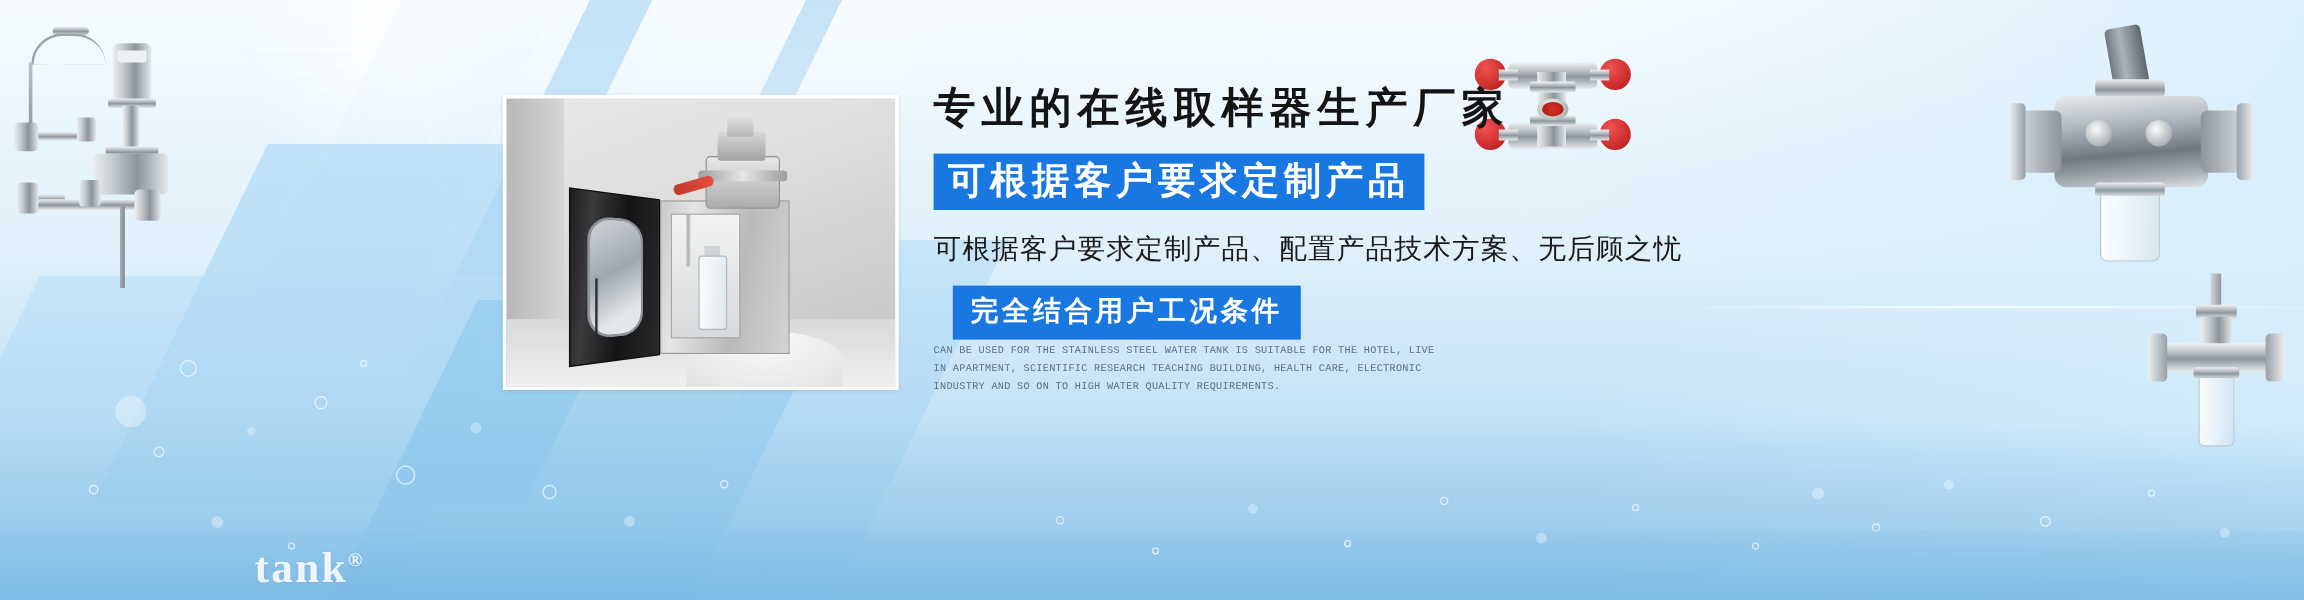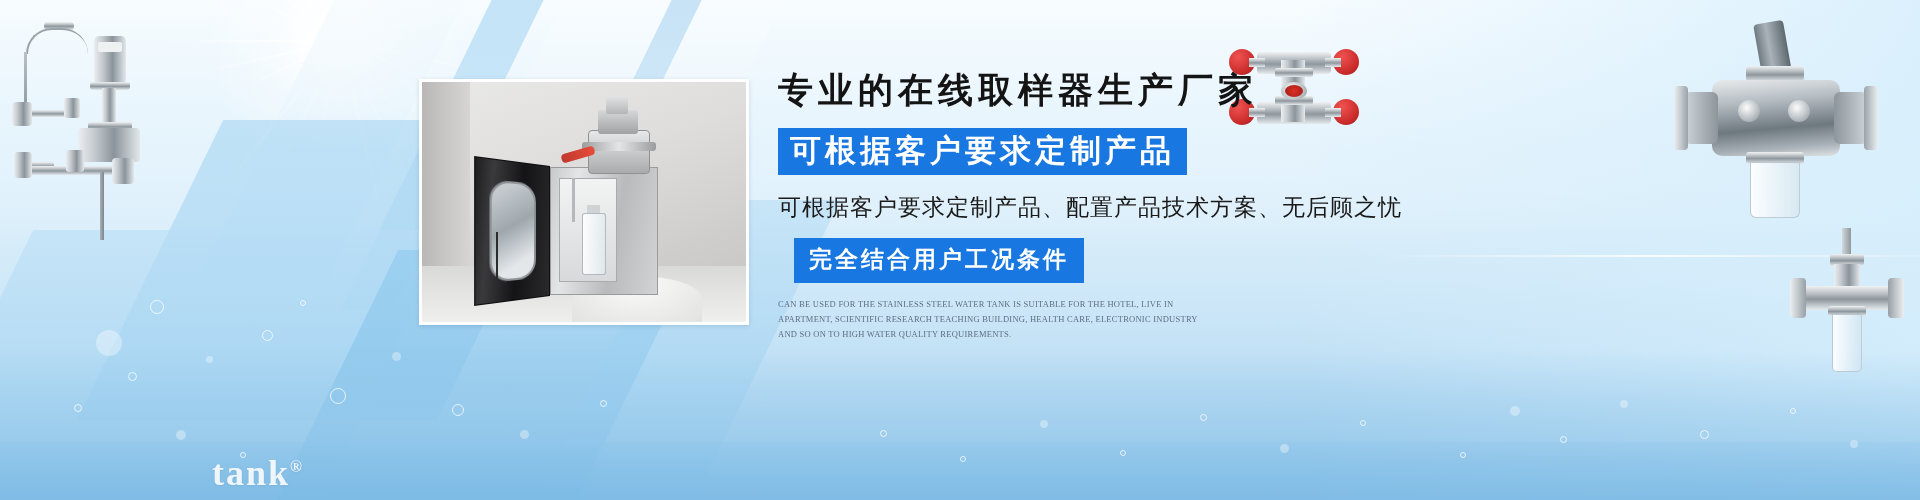--- a/index.html
+++ b/index.html
@@ -132,22 +132,22 @@
   }
   #subline {
     margin-top:17px; font-size:23px; color:#1a1a1a; letter-spacing:1px;
     white-space:nowrap; font-weight:400;
   }
   #custom-badge {
     margin-top:15px; font-size:23px; letter-spacing:3px;
     padding:6px 15px 8px 15px; margin-left:16px;
   }
   #english-desc {
-    margin-top:14px; width:420px;
-    font-family:Liberation Serif, serif;
+    margin-top:2px; width:420px;
+    font-family:Liberation Mono, monospace;
     font-size:8.5px; line-height:1.75; color:#5d6f80;
     letter-spacing:.25px; text-transform:uppercase;
   }
 
   
   .eq { position:absolute; }
   .metal { background:linear-gradient(180deg,#f0f2f3 0%,#c6cbcf 25%,#8e979d 55%,#bcc3c8 78%,#e6eaec 100%); }
   .metal-v { background:linear-gradient(90deg,#eceff1 0%,#c2c8cd 28%,#8b949a 58%,#b8c0c6 80%,#e4e8ea 100%); }
   .red-h { background:radial-gradient(circle at 35% 30%,#ef5350,#c62828 70%,#8e1d1b 100%); border-radius:50%; }
 

